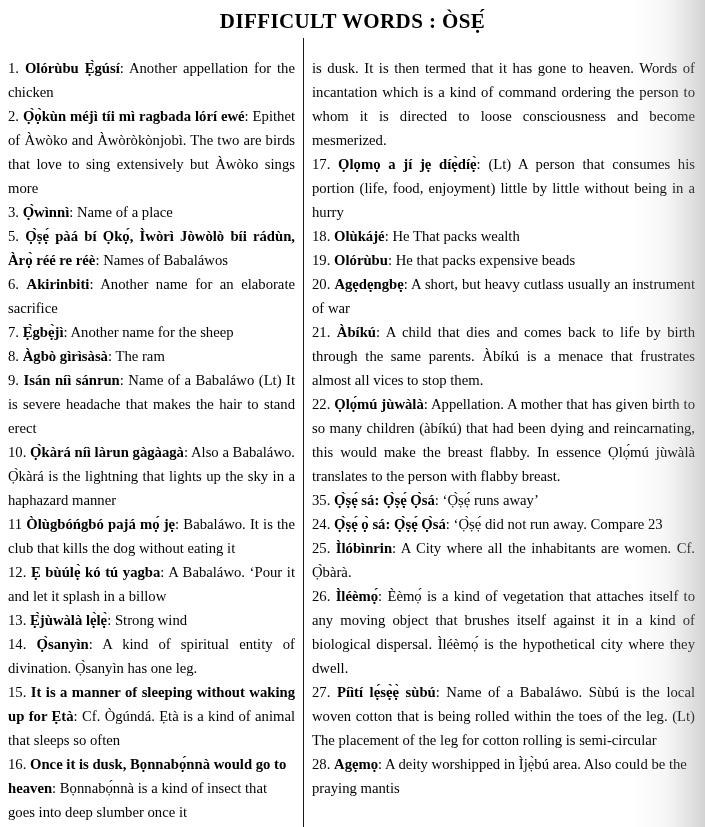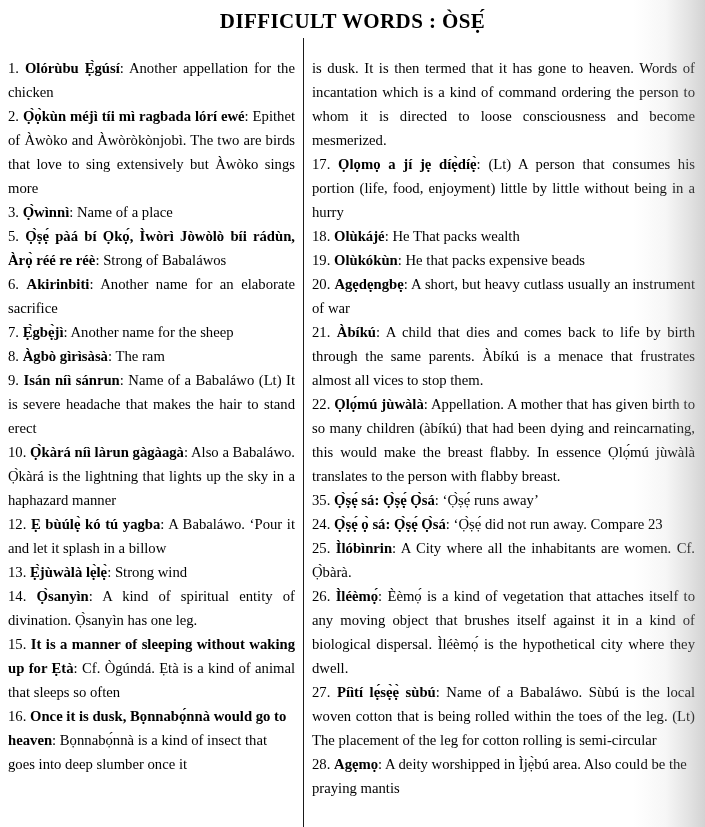--- a/index.html
+++ b/index.html
@@ -105,40 +105,41 @@
   <div id="scan-shade"></div>
 
   <h1 id="page-title">DIFFICULT WORDS : ÒSẸ́</h1>
 
   <div id="columns">
 
     <div id="left-column" class="column">
         <p class="entry"><span class="num">1. </span><span class="term">Olórùbu Ẹ̀gúsí</span><span>:</span><span> Another appellation for the chicken</span></p>
         <p class="entry"><span class="num">2. </span><span class="term">Ọ̀ọ̀kùn méjì tíi mì ragbada lórí ewé</span><span>:</span><span> Epithet of Àwòko and Àwòròkònjobì. The two are birds that love to sing extensively but Àwòko sings more</span></p>
         <p class="entry"><span class="num">3. </span><span class="term">Ọ̀wìnnì</span><span>:</span><span> Name of a place</span></p>
-        <p class="entry"><span class="num">5. </span><span class="term">Ọ̀ṣẹ́ pàá bí Ọkọ́, Ìwòrì Jòwòlò bíi rádùn, Àrọ̀ réé re réè</span><span>:</span><span> Strong of Babaláwos</span></p>
+        <p class="entry"><span class="num">5. </span><span class="term">Ọ̀ṣẹ́ pàá bí Ọkọ́, Ìwòrì Jòwòlò bíi rádùn, Àrọ̀ réé re réè</span><span>:</span><span> Names of Babaláwos</span></p>
         <p class="entry"><span class="num">6. </span><span class="term">Akirinbiti</span><span>:</span><span> Another name for an elaborate sacrifice</span></p>
         <p class="entry"><span class="num">7. </span><span class="term">Ẹ̀gbẹ̀jì</span><span>:</span><span> Another name for the sheep</span></p>
         <p class="entry"><span class="num">8. </span><span class="term">Àgbò gìrìsàsà</span><span>:</span><span> The ram</span></p>
         <p class="entry"><span class="num">9. </span><span class="term">Isán níì sánrun</span><span>:</span><span> Name of a Babaláwo (Lt) It is severe headache that makes the hair to stand erect</span></p>
         <p class="entry"><span class="num">10. </span><span class="term">Ọ̀kàrá níì làrun gàgàagà</span><span>:</span><span> Also a Babaláwo. Ọ̀kàrá is the lightning that lights up the sky in a haphazard manner</span></p>
+        <p class="entry"><span class="num">11 </span><span class="term">Òlùgbóńgbó pajá mọ́ jẹ</span><span>:</span><span> Babaláwo. It is the club that kills the dog without eating it</span></p>
         <p class="entry"><span class="num">12. </span><span class="term">Ẹ bùúlẹ̀ kó tú yagba</span><span>:</span><span> A Babaláwo. ‘Pour it and let it splash in a billow</span></p>
         <p class="entry"><span class="num">13. </span><span class="term">Ẹ̀jùwàlà lẹ̀lẹ̀</span><span>:</span><span> Strong wind</span></p>
         <p class="entry"><span class="num">14. </span><span class="term">Ọ̀sanyìn</span><span>:</span><span> A kind of spiritual entity of divination. Ọ̀sanyìn has one leg.</span></p>
         <p class="entry"><span class="num">15. </span><span class="term">It is a manner of sleeping without waking up for Ẹtà</span><span>:</span><span> Cf. Ògúndá. Ẹtà is a kind of animal that sleeps so often</span></p>
         <p class="entry"><span class="num">16. </span><span class="term">Once it is dusk, Bọnnabọ́nnà would go to heaven</span><span>:</span><span> Bọnnabọ́nnà is a kind of insect that goes into deep slumber once it</span></p>
       </div>
 
     <div id="column-divider"></div>
 
     <div id="right-column" class="column">
         <p class="cont">is dusk. It is then termed that it has gone to heaven. Words of incantation which is a kind of command ordering the person to whom it is directed to loose consciousness and become mesmerized.</p>
         <p class="entry"><span class="num">17. </span><span class="term">Ọlọmọ a jí jẹ díẹ̀díẹ̀</span><span>:</span><span> (Lt) A person that consumes his portion (life, food, enjoyment) little by little without being in a hurry</span></p>
         <p class="entry"><span class="num">18. </span><span class="term">Olùkájé</span><span>:</span><span> He That packs wealth</span></p>
-        <p class="entry"><span class="num">19. </span><span class="term">Olùkókùn</span><span>:</span><span> He that packs expensive beads</span></p>
+        <p class="entry"><span class="num">19. </span><span class="term">Olórùbu</span><span>:</span><span> He that packs expensive beads</span></p>
         <p class="entry"><span class="num">20. </span><span class="term">Agẹdẹngbẹ</span><span>:</span><span> A short, but heavy cutlass usually an instrument of war</span></p>
         <p class="entry"><span class="num">21. </span><span class="term">Àbíkú</span><span>:</span><span> A child that dies and comes back to life by birth through the same parents. Àbíkú is a menace that frustrates almost all vices to stop them.</span></p>
         <p class="entry"><span class="num">22. </span><span class="term">Ọlọ́mú jùwàlà</span><span>:</span><span> Appellation. A mother that has given birth to so many children (àbíkú) that had been dying and reincarnating, this would make the breast flabby. In essence Ọlọ́mú jùwàlà translates to the person with flabby breast.</span></p>
         <p class="entry"><span class="num">35. </span><span class="term">Ọ̀ṣẹ́ sá: Ọ̀ṣẹ́ Ọ̀sá</span><span>:</span><span> ‘Ọ̀ṣẹ́ runs away’</span></p>
         <p class="entry"><span class="num">24. </span><span class="term">Ọ̀ṣẹ́ ọ̀ sá: Ọ̀ṣẹ́ Ọ̀sá</span><span>:</span><span> ‘Ọ̀ṣẹ́ did not run away. Compare      23</span></p>
         <p class="entry"><span class="num">25. </span><span class="term">Ìlóbìnrin</span><span>:</span><span> A City where all the inhabitants are women. Cf. Ọ̀bàrà.</span></p>
         <p class="entry"><span class="num">26. </span><span class="term">Ìléèmọ́</span><span>:</span><span> Èèmọ́ is a kind of vegetation that attaches itself to any moving object that brushes itself against it in a kind of biological dispersal. Ìléèmọ́ is the hypothetical city where they dwell.</span></p>
         <p class="entry"><span class="num">27. </span><span class="term">Píìtí lẹ́sẹ̀ẹ̀ sùbú</span><span>:</span><span> Name of a Babaláwo.  Sùbú is the local woven cotton that is being rolled within the toes of the leg. (Lt) The placement of the leg for cotton rolling is semi-circular</span></p>
         <p class="entry"><span class="num">28. </span><span class="term">Agẹmọ</span><span>:</span><span> A deity worshipped in Ìjẹ̀bú area. Also could be the praying mantis</span></p>
       </div>

